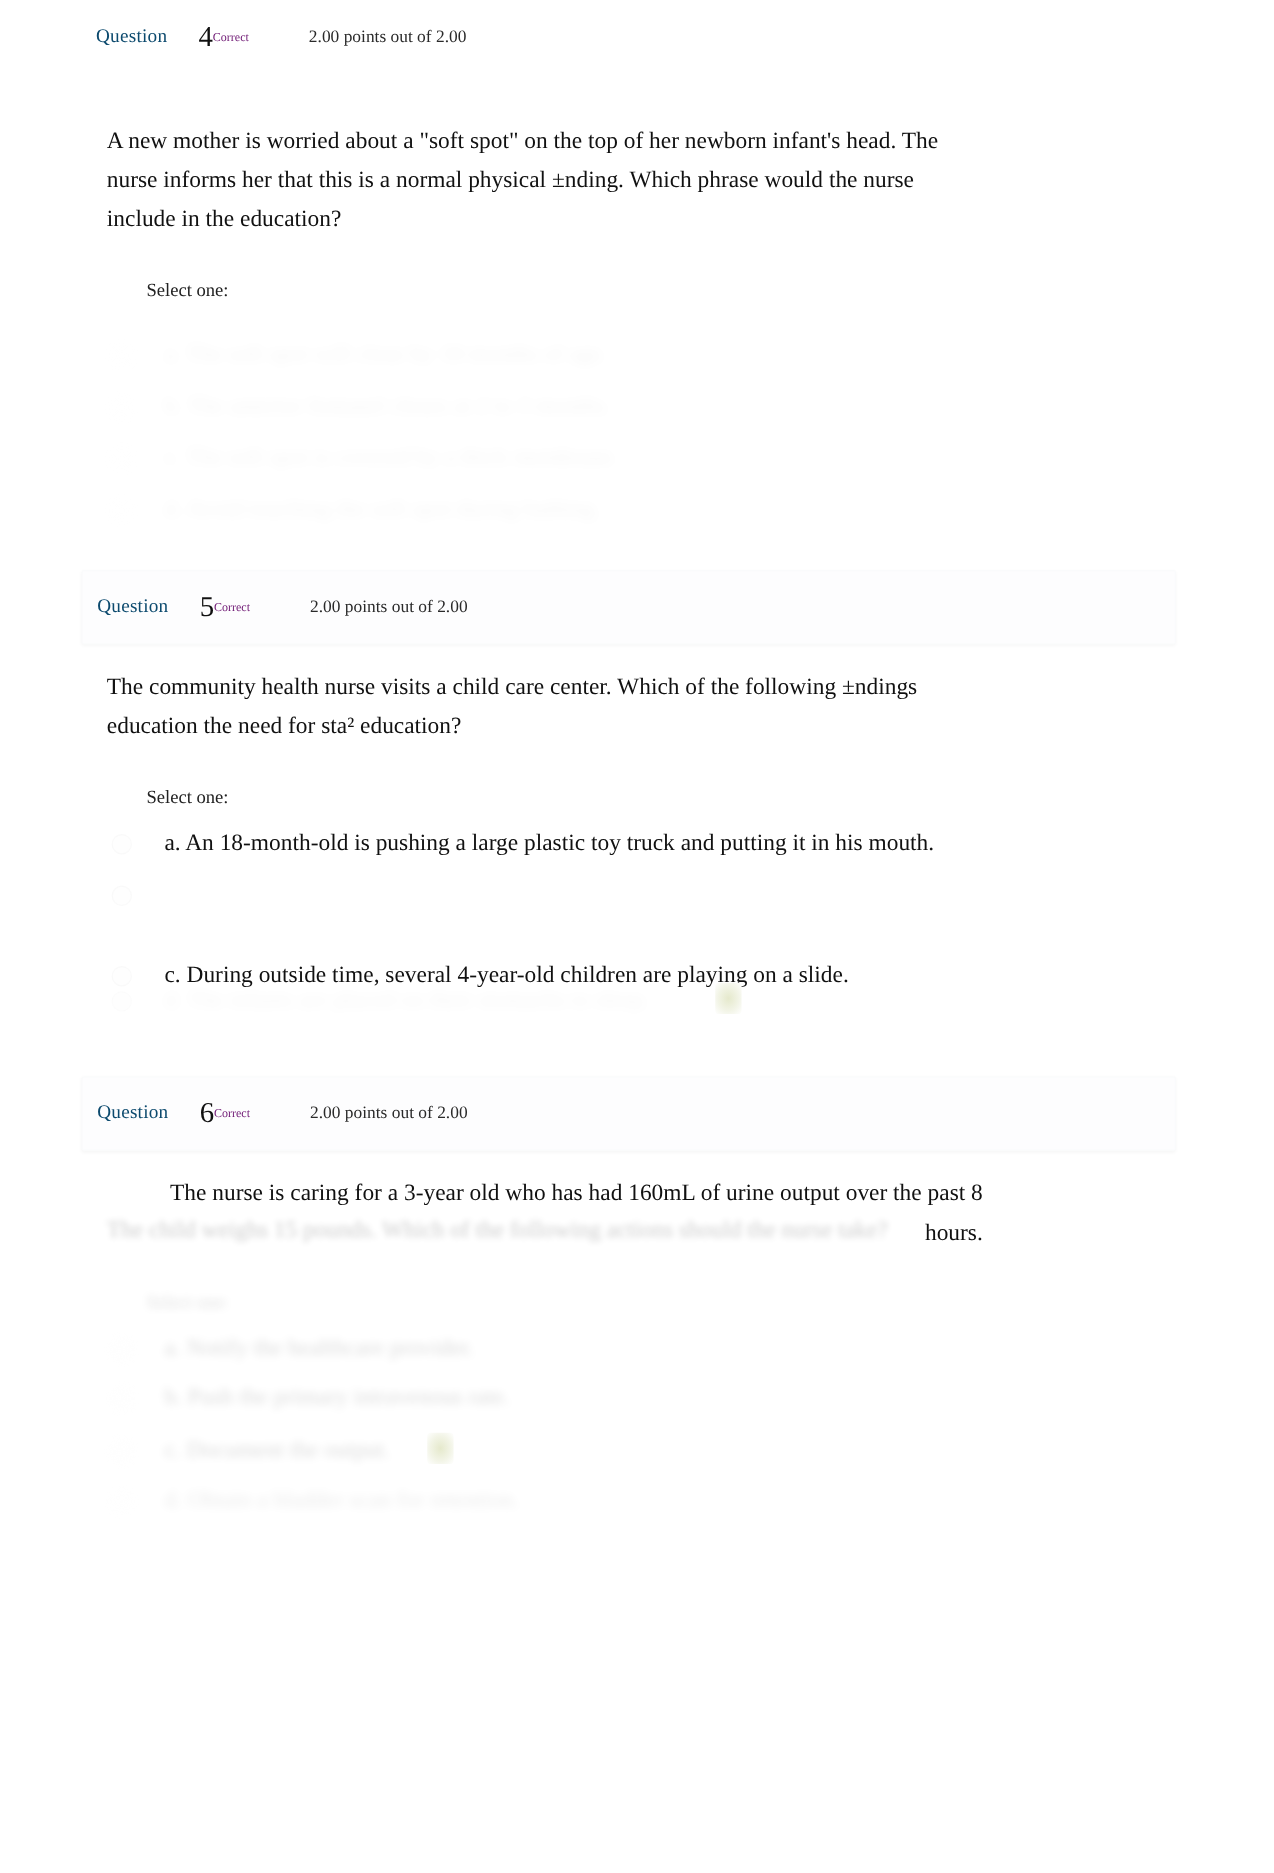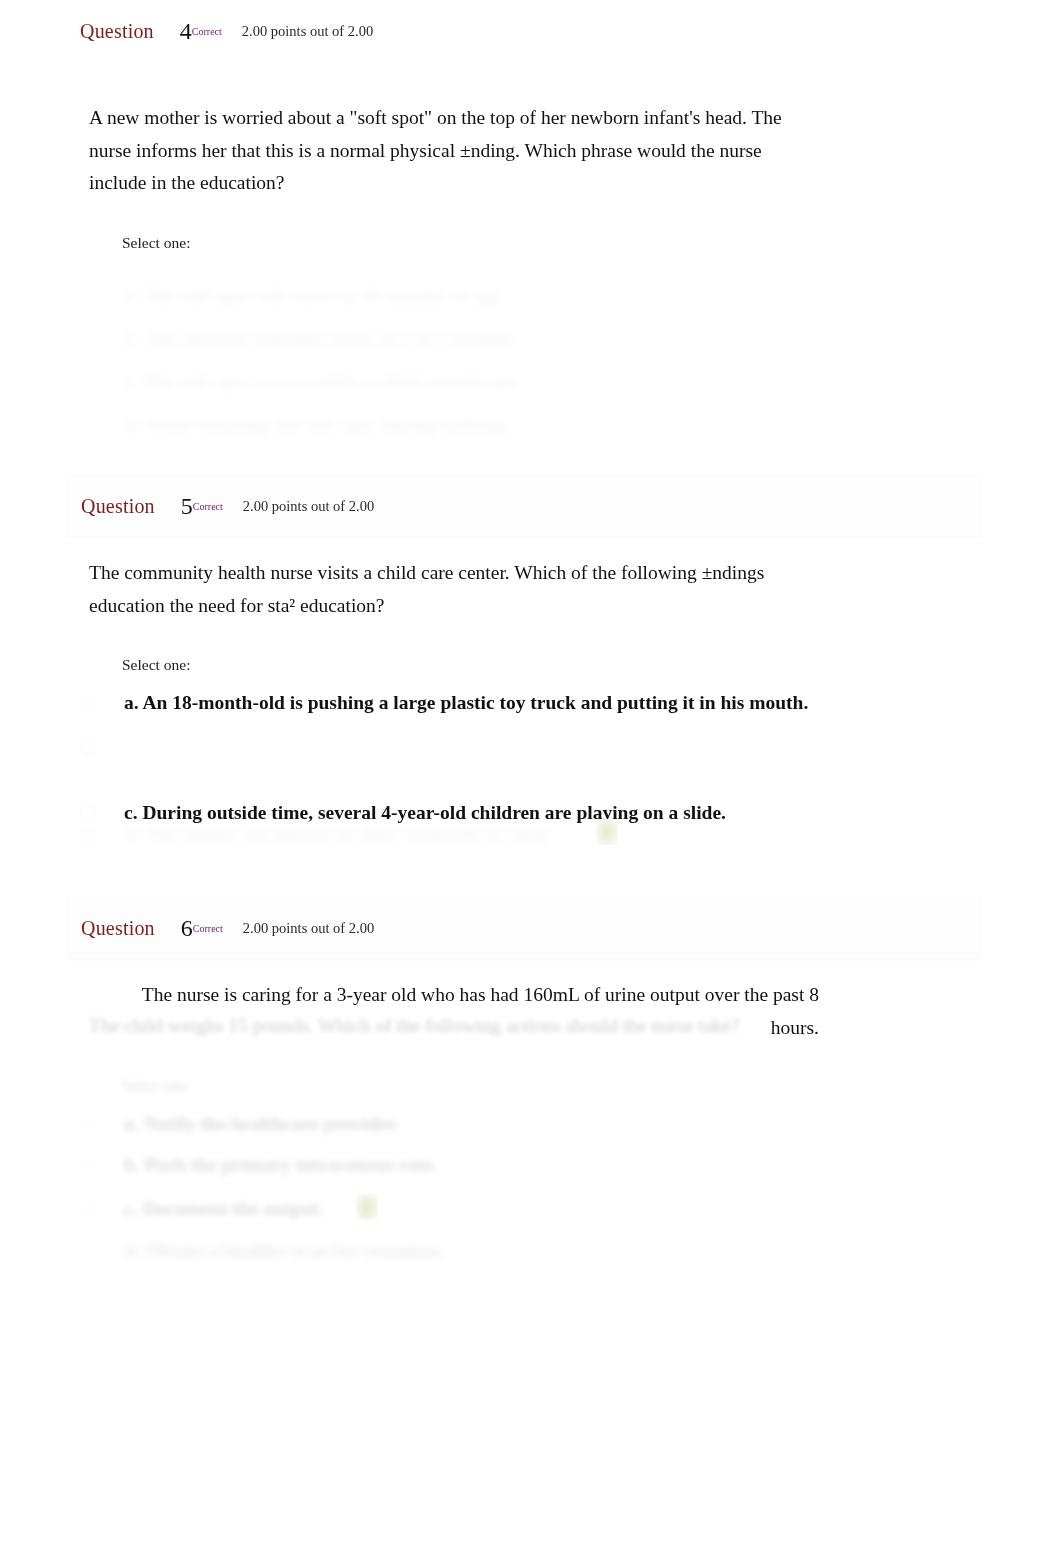--- a/index.html
+++ b/index.html
@@ -41,36 +41,36 @@
     margin-left: 68px;
     width: 912px;
     padding-left: 12px;
     background: #fdfdfe;
     border: 1px solid #fafbfc;
     box-shadow: 0 1px 3px rgba(0,0,0,0.035);
     border-radius: 2px;
   }
 
   .q-word {
-    font-size: 20px;
+    font-size: 16px;
     letter-spacing: 0.2px;
-    color: #7f1d1d;
+    color: #0c4a6e;
   }
   .q-num {
     font-size: 24px;
     margin-left: 26px;
     color: #111;
   }
   .q-state {
     font-size: 10px;
     color: #701a75;
   }
   .q-marks {
     font-size: 14.5px;
-    margin-left: 20px;
+    margin-left: 50px;
     color: #2a2a2a;
   }
 
   .qtext {
     position: absolute;
     left: 89px;
     width: 730px;
     font-size: 19.5px;
     line-height: 32.5px;
     color: #111;
@@ -81,25 +81,24 @@
     position: absolute;
     left: 90px;
     font-size: 15.5px;
     color: #222;
     margin-left: 32px;
   }
 
   
   .opt {
     position: absolute;
-    left: 80px;
+    left: 93px;
     display: flex;
     align-items: flex-start;
     width: 860px;
-    font-weight: bold;
   }
   .radio {
     width: 15px;
     height: 15px;
     border-radius: 50%;
     border: 1px solid #e8e8e8;
     background: #fcfcfc;
     flex: 0 0 auto;
     margin-top: 6px;
   }

